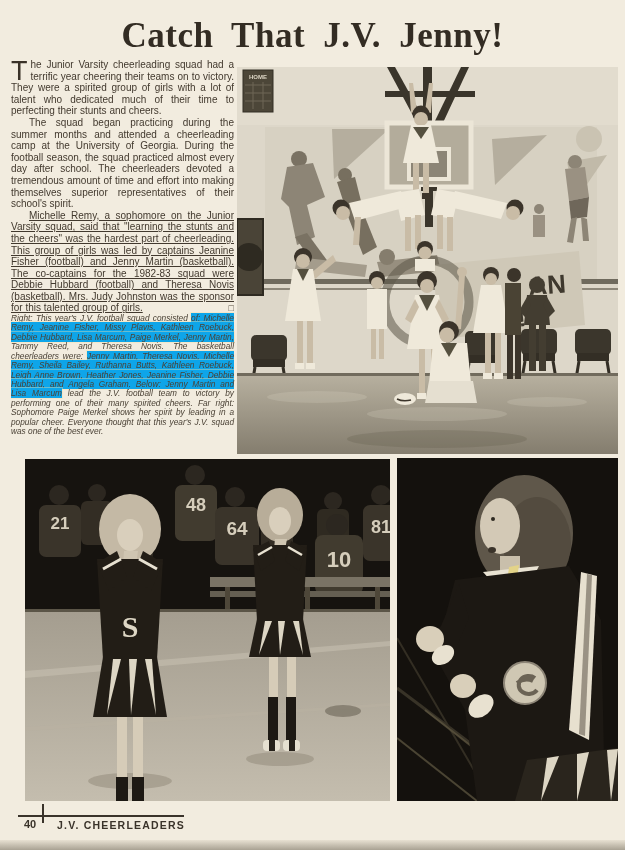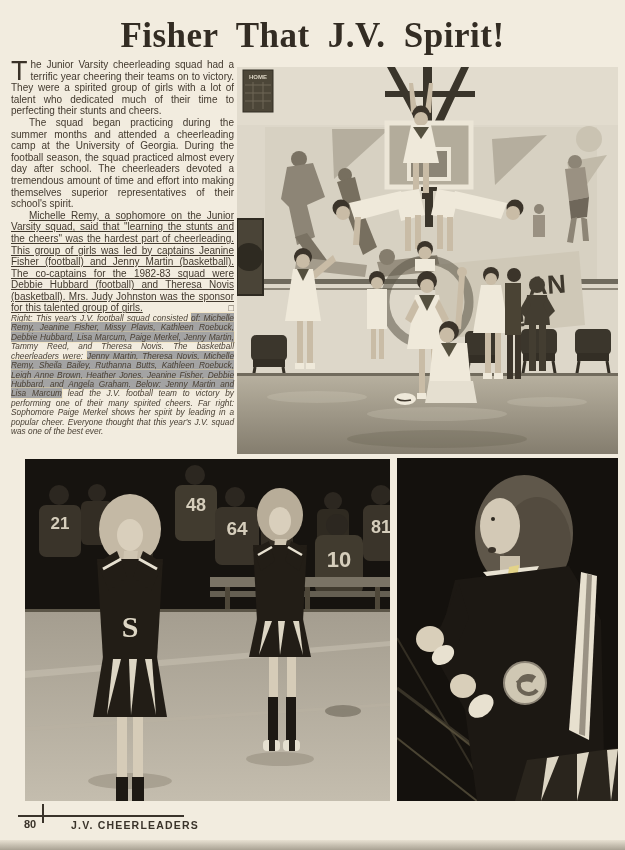--- a/index.html
+++ b/index.html
@@ -31,37 +31,37 @@
   }
   .lastpara{position:relative;text-decoration:underline;}
   .endmark{
     position:absolute;right:0;bottom:1px;font-size:9px;line-height:9px;color:#5c544635;
     color:#564e40;
   }
   .caption{
     margin-top:7px;font-style:italic;font-size:8.3px;line-height:9.4px;
     text-align:justify;color:#4a4135;
   }
-  .caption .hl{background:#a3a3a3;box-shadow:0 0 0 1px #f6e0a866;}
+  .caption .hl{background:#0ea5e9;box-shadow:0 0 0 1px #f6e0a866;}
   figure{margin:0;padding:0;position:absolute;}
   figure svg{display:block;}
   .photo-gym{left:237px;top:67px;}
   .photo-game{left:25px;top:459px;}
   .photo-closeup{left:397px;top:458px;}
   .footer-rule{position:absolute;left:18px;top:815px;width:166px;height:2px;background:#3a332a;}
   .footer-tick{position:absolute;left:42px;top:804px;width:2px;height:19px;background:#3a332a;}
   .page-number{position:absolute;left:24px;top:818px;font-size:11px;font-weight:700;color:#3a332a;}
-  .section-title{position:absolute;left:71px;top:819px;font-size:10.5px;font-weight:700;letter-spacing:1.2px;color:#3a332a;}
+  .section-title{position:absolute;left:57px;top:819px;font-size:10.5px;font-weight:700;letter-spacing:1.2px;color:#3a332a;}
 </style>
 </head>
 <body>
 
 <div class="page">
 
-  <h1 class="title">Fisher That J.V. Spirit!</h1>
+  <h1 class="title">Catch That J.V. Jenny!</h1>
 
   <div class="text-col">
     <p><span class="dropcap">T</span><span>he Junior Varsity cheerleading squad had a terrific year cheering their teams on to victory. They were a spirited group of girls with a lot of talent who dedicated much of their time to perfecting their stunts and cheers.</span></p>
     <p class="indent">The squad began practicing during the summer months and attended a cheerleading camp at the University of Georgia. During the football season, the squad practiced almost every day after school. The cheerleaders devoted a tremendous amount of time and effort into making themselves superior representatives of their school's spirit.</p>
     <p class="indent lastpara"><span>Michelle Remy, a sophomore on the Junior Varsity squad, said that "learning the stunts and the cheers" was the hardest part of cheerleading. This group of girls was led by captains Jeanine Fisher (football) and Jenny Martin (basketball). The co-captains for the 1982-83 squad were Debbie Hubbard (football) and Theresa Novis (basketball). Mrs. Judy Johnston was the sponsor for this talented group of girls.</span><span class="endmark">□</span></p>
     <p class="caption"><span>Right: This year's J.V. football squad consisted </span><span class="hl">of: Michelle Remy, Jeanine Fisher, Missy Plavis, Kathleen Roebuck, Debbie Hubbard, Lisa Marcum, Paige Merkel, Jenny Martin,</span><span> Tammy Reed, and Theresa Novis. The basketball cheerleaders were: </span><span class="hl">Jenny Martin, Theresa Novis, Michelle Remy, Sheila Bailey, Ruthanna Butts, Kathleen Roebuck, Leigh Anne Brown, Heather Jones, Jeanine Fisher, Debbie Hubbard, and Angela Graham. Below: Jenny Martin and Lisa Marcum</span><span> lead the J.V. football team to victory by performing one of their many spirited cheers. Far right: Sophomore Paige Merkel shows her spirit by leading in a popular cheer. Everyone thought that this year's J.V. squad was one of the best ever.</span></p>
   </div>
 
   <figure class="photo-gym">
     <svg width="381" height="387" viewBox="0 0 381 387">
@@ -427,16 +427,16 @@
         <polygon points="130,302 221,290 221,343 118,343" fill="#2a251d"></polygon>
         <polygon points="150,300 162,298 144,343" fill="#ddd6c4"></polygon>
         <polygon points="180,296 192,294 180,343" fill="#ddd6c4"></polygon>
         <polygon points="210,292 221,291 214,343" fill="#ddd6c4"></polygon>
       </g>
     </svg>
   </figure>
 
   <div class="footer-rule"></div>
   <div class="footer-tick"></div>
-  <div class="page-number">80</div>
+  <div class="page-number">40</div>
   <div class="section-title">J.V. CHEERLEADERS</div>
 
 </div>
 
 </body></html>

